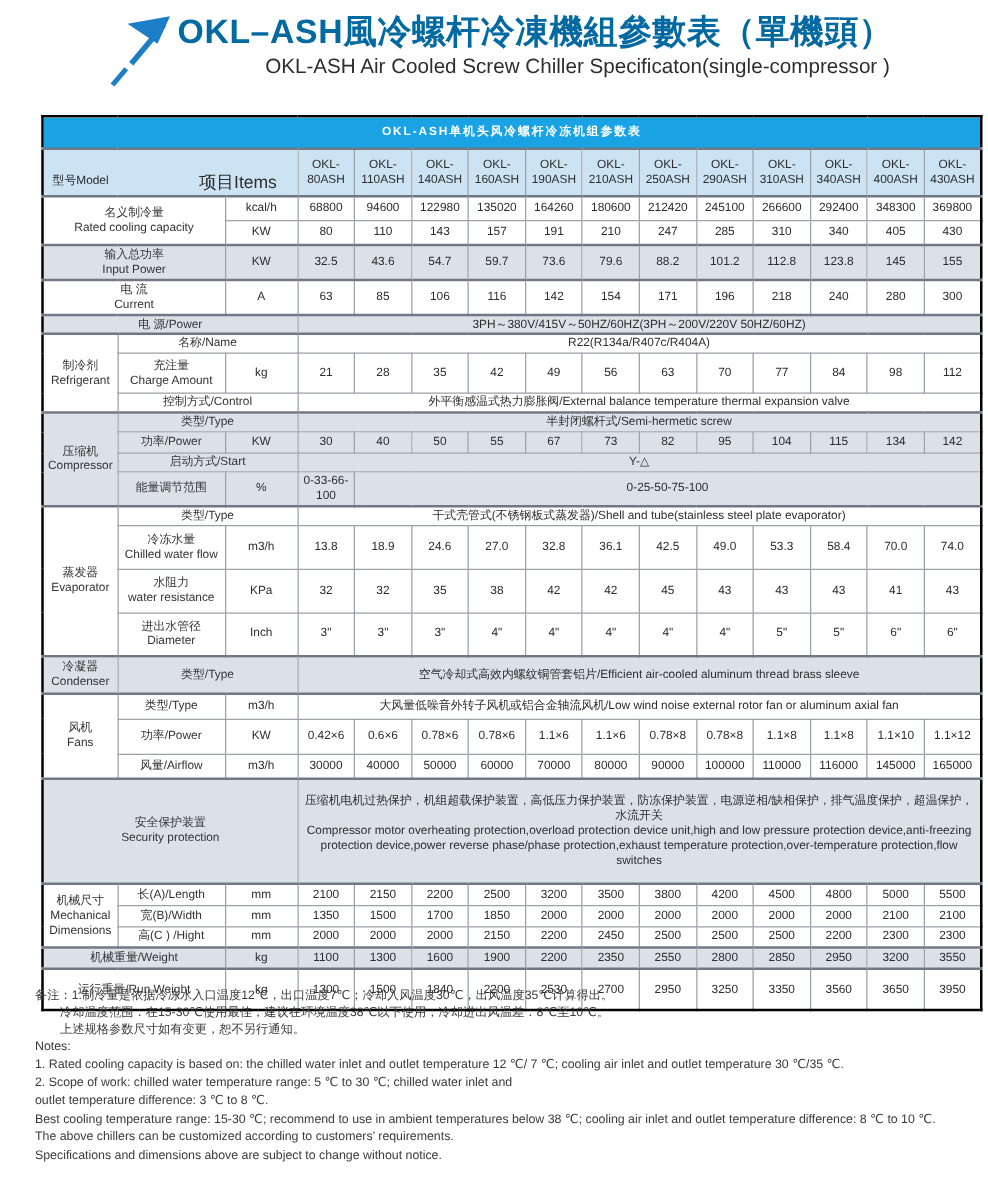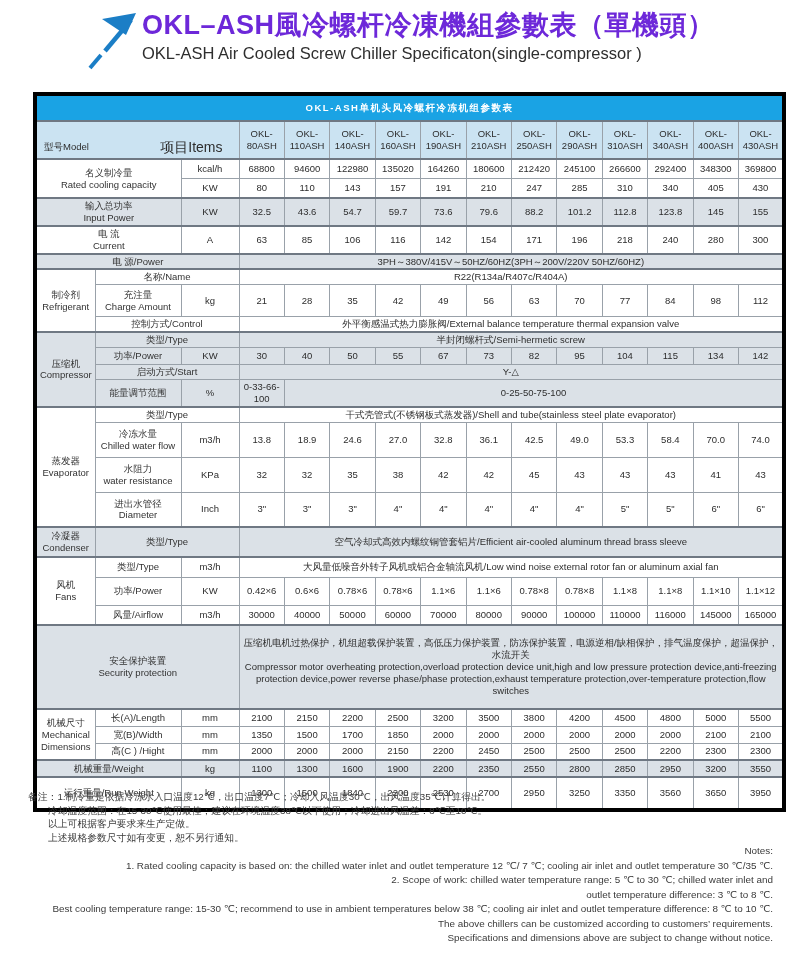--- a/index.html
+++ b/index.html
@@ -4,25 +4,25 @@
 <style>
   html,body{margin:0;padding:0;}
   body{
     width:790px;height:956px;position:relative;overflow:hidden;
     background:#ffffff;color:#2d2d2d;
     font-family:"Liberation Sans","DejaVu Sans",sans-serif;
   }
   
   .logo{position:absolute;left:86px;top:8px;width:68px;height:66px;}
   .titleblock{position:absolute;left:142px;top:10px;width:640px;}
-  .title-zh{font-size:27px;font-weight:bold;color:#6d28d9;letter-spacing:0.5px;line-height:1.15;white-space:nowrap;}
-  .title-en{font-size:16.5px;color:#2e2e2e;margin-top:3px;white-space:nowrap;}
+  .title-zh{font-size:27px;font-weight:bold;color:#0369a1;letter-spacing:0.5px;line-height:1.15;white-space:nowrap;}
+  .title-en{font-size:16.5px;color:#2e2e2e;margin-top:3px;white-space:nowrap;text-align:center;}
   
   .sheet{position:absolute;left:33px;top:92px;width:753px;}
-  table.spec{border-collapse:collapse;table-layout:fixed;width:753px;border:4px solid #000000;}
+  table.spec{border-collapse:collapse;table-layout:fixed;width:753px;border:2px solid #000000;}
   col.c-grp{width:60px;} col.c-attr{width:86px;} col.c-unit{width:58px;}
   table.spec td{
     border:1px solid #99a1a9;
     font-size:9.5px;line-height:1.25;text-align:center;vertical-align:middle;
     padding:1px 2px;overflow:hidden;
   }
   tr.sect > td{border-top:2px solid #6f7883;}
   td.dsep{border-left:2px solid #8d959d;}
   tr.shade > td{background:#dbe1e7;}
   tr.hdr > td{background:#cbe3f2;}
@@ -40,21 +40,21 @@
       transparent calc(50% - 0.7px), #8d959d calc(50% - 0.7px),
       #8d959d calc(50% + 0.7px), transparent calc(50% + 0.7px));
   }
   .c-model{position:absolute;left:7px;bottom:5px;font-size:9.5px;}
   .c-items{position:absolute;right:16px;top:17px;font-size:14px;}
   td.sec-val{text-align:left;padding:3px 6px 3px 6px;line-height:1.5;white-space:pre-line;font-size:9.6px;margin-top:38px;}
   
   .notes{position:absolute;left:28px;top:790px;width:745px;}
   .note-zh{font-size:9.8px;line-height:13.6px;color:#3a3a3a;white-space:pre;}
   .note-zh.ind{padding-left:20px;}
-  .note-en{font-size:9.9px;line-height:14.5px;color:#3a3a3a;white-space:pre-line;text-align:right;}
+  .note-en{font-size:9.9px;line-height:14.5px;color:#3a3a3a;white-space:pre-line;}
 </style>
 </head>
 <body>
 
 <svg class="logo" viewBox="0 0 68 66">
   <line x1="4" y1="60" x2="15" y2="47" stroke="#1b7ec6" stroke-width="4"></line>
   <line x1="19" y1="43" x2="45" y2="12" stroke="#1b7ec6" stroke-width="4.5"></line>
   <polygon points="50,5 16,11 40,27" fill="#1b7ec6"></polygon>
 </svg>
 <div class="titleblock">
@@ -448,21 +448,20 @@
           <td class="num">3650</td>
           <td class="num">3950</td>
         </tr>
 </tbody>
 </table>
 </div>
 
 <div class="notes">
   <div class="note-zh">备注：1.制冷量是依据冷冻水入口温度12℃，出口温度7℃；冷却入风温度30℃，出风温度35℃计算得出。</div>
   <div class="note-zh ind">冷却温度范围：在15-30℃使用最佳；建议在环境温度38℃以下使用；冷却进出风温差：8℃至10℃。</div>
-  <div class="note-zh ind">以上可根据客户要求来生产定做。</div>
   <div class="note-zh ind">上述规格参数尺寸如有变更，恕不另行通知。</div>
   <div class="note-en">Notes:</div>
   <div class="note-en">1. Rated cooling capacity is based on: the chilled water inlet and outlet temperature 12 ℃/ 7 ℃; cooling air inlet and outlet temperature 30 ℃/35 ℃.</div>
   <div class="note-en">2. Scope of work: chilled water temperature range: 5 ℃ to 30 ℃; chilled water inlet and</div>
   <div class="note-en">outlet temperature difference: 3 ℃ to 8 ℃.</div>
   <div class="note-en">Best cooling temperature range: 15-30 ℃; recommend to use in ambient temperatures below 38 ℃; cooling air inlet and outlet temperature difference: 8 ℃ to 10 ℃.</div>
   <div class="note-en">The above chillers can be customized according to customers’   requirements.</div>
   <div class="note-en">Specifications and dimensions above are subject to change without notice.</div>
 </div>
 

